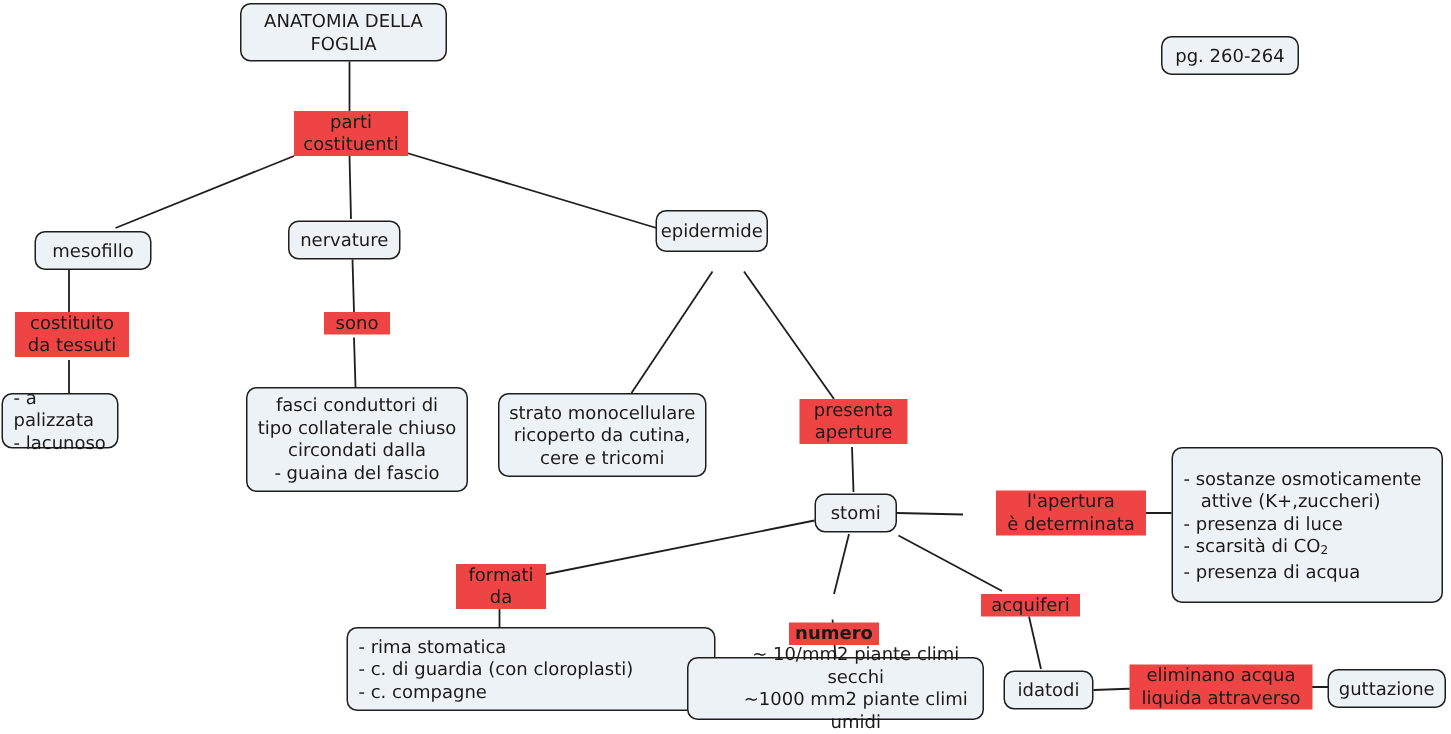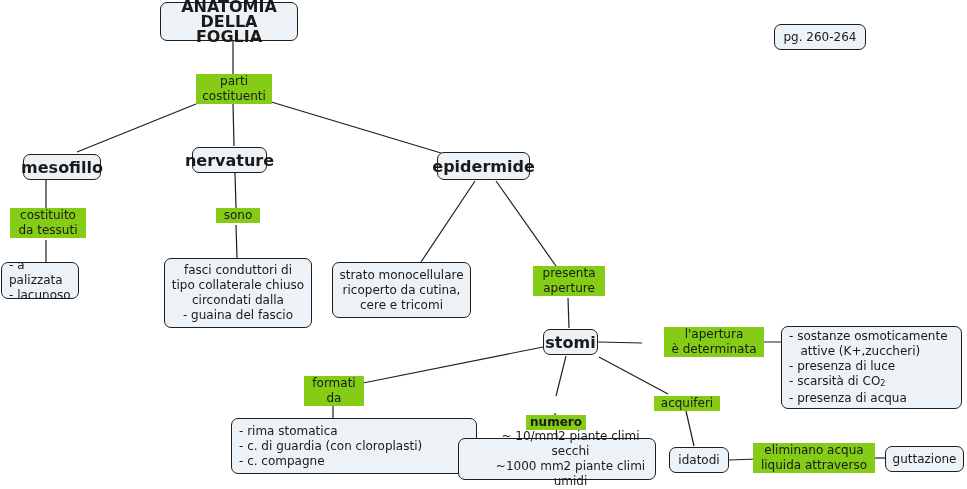--- a/index.html
+++ b/index.html
@@ -32,31 +32,31 @@
       border-radius: 7px;
       font-size: 12px;
       line-height: 15px;
       display: flex;
       align-items: center;
       justify-content: center;
       text-align: center;
       white-space: pre-line;
     }
     .node.bold {
-      font-weight: bold;
-      font-size: 16px;
+      font-weight: normal;
+      font-size: 12px;
     }
     .node.left {
       justify-content: flex-start;
       text-align: left;
       padding-left: 7px;
     }
     .lbl {
       position: absolute;
-      background: #84cc16;
+      background: #ef4444;
       font-size: 12px;
       line-height: 15px;
       text-align: center;
       white-space: pre-line;
       padding: 0 2px;
     }
     .sub { font-size: 8px; vertical-align: -1px; }
   </style>
 </head>
 <body>
@@ -87,37 +87,37 @@
 
 <div class="node bold" style="left:160px;top:2px;width:138px;height:39px;">ANATOMIA DELLA
 FOGLIA</div>
 
 <div class="node" style="left:774px;top:24px;width:92px;height:26px;">pg. 260-264</div>
 
 <div class="node bold" style="left:23px;top:154px;width:78px;height:26px;text-align:center;">mesofillo</div>
 
 <div class="node bold" style="left:192px;top:147px;width:75px;height:26px;">nervature</div>
 
-<div class="node bold" style="left:437px;top:152px;width:93px;height:28px;">epidermide</div>
+<div class="node bold" style="left:437px;top:140px;width:75px;height:28px;">epidermide</div>
 
 <div class="node left" style="left:1px;top:262px;width:78px;height:37px;">- a palizzata
 - lacunoso</div>
 
 <div class="node" style="left:164px;top:258px;width:148px;height:70px;text-align:center;">fasci conduttori di
 tipo collaterale chiuso
 circondati dalla
 - guaina del fascio</div>
 
 <div class="node" style="left:332px;top:262px;width:139px;height:56px;">strato monocellulare
 ricoperto da cutina,
 cere e tricomi</div>
 
 <div class="node bold" style="left:543px;top:329px;width:55px;height:26px;">stomi</div>
 
-<div class="node left" style="left:781px;top:298px;width:181px;height:83px;margin-top:28px;">
+<div class="node left" style="left:781px;top:298px;width:181px;height:104px;">
   <span style="white-space:pre;"><span>- sostanze osmoticamente
    attive (K+,zuccheri)
 - presenza di luce
 - scarsità di CO</span><span class="sub">2</span><span>
 - presenza di acqua</span></span>
 </div>
 
 <div class="node left" style="left:231px;top:418px;width:246px;height:56px;">- rima stomatica
 - c. di guardia (con cloroplasti)
 - c. compagne</div>

